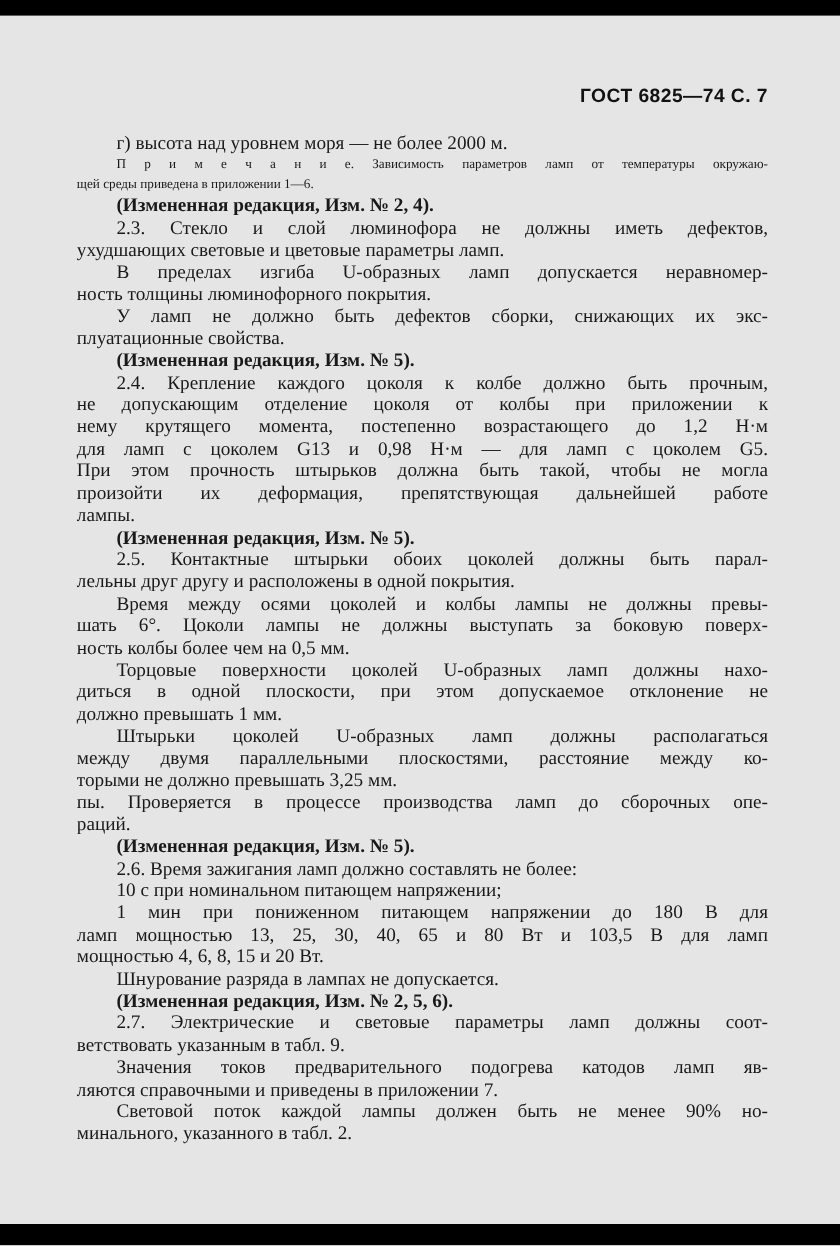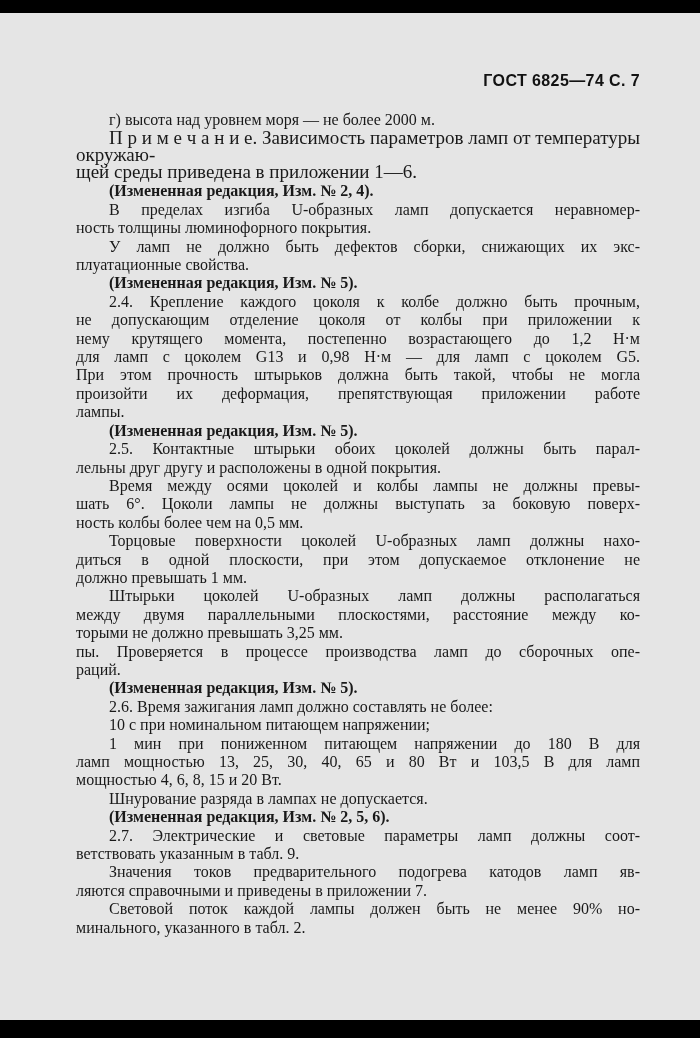--- a/index.html
+++ b/index.html
@@ -35,29 +35,28 @@
     font-weight: 700;
     font-size: 16px;
     line-height: 18px;
     text-align: right;
     letter-spacing: 0.4px;
     color: #121212;
   }
   .paras {
     margin-top: 21px;
     font-family: "Liberation Serif", serif;
-    margin-left: 12px;
   }
   .para {
     font-size: 16px;
     line-height: 18.4px;
     margin: 0;
   }
   .para.note {
-    font-size: 19px;
+    font-size: 11px;
     line-height: 17px;
   }
   .para.bold {
     font-weight: 700;
   }
   .line {
     min-height: 1em;
   }
   .line.indent {
     text-indent: 33px;
@@ -81,37 +80,41 @@
           <div class="line indent">г) высота над уровнем моря — не более 2000 м.</div>
         </div>
         <div class="para note">
           <div class="line indent j">П р и м е ч а н и е. Зависимость параметров ламп от температуры окружаю-</div>
           <div class="line">щей среды приведена в приложении 1—6.</div>
         </div>
         <div class="para bold">
           <div class="line indent">(Измененная редакция, Изм. № 2, 4).</div>
         </div>
         <div class="para body">
+          <div class="line indent j">2.3. Стекло и слой люминофора не должны иметь дефектов,</div>
+          <div class="line">ухудшающих световые и цветовые параметры ламп.</div>
+        </div>
+        <div class="para body">
           <div class="line indent j">В пределах изгиба U-образных ламп допускается неравномер-</div>
           <div class="line">ность толщины люминофорного покрытия.</div>
         </div>
         <div class="para body">
           <div class="line indent j">У ламп не должно быть дефектов сборки, снижающих их экс-</div>
           <div class="line">плуатационные свойства.</div>
         </div>
         <div class="para bold">
           <div class="line indent">(Измененная редакция, Изм. № 5).</div>
         </div>
         <div class="para body">
           <div class="line indent j">2.4. Крепление каждого цоколя к колбе должно быть прочным,</div>
           <div class="line j">не допускающим отделение цоколя от колбы при приложении к</div>
           <div class="line j">нему крутящего момента, постепенно возрастающего до 1,2 Н·м</div>
           <div class="line j">для ламп с цоколем G13 и 0,98 Н·м — для ламп с цоколем G5.</div>
           <div class="line j">При этом прочность штырьков должна быть такой, чтобы не могла</div>
-          <div class="line j">произойти их деформация, препятствующая приложении работе</div>
+          <div class="line j">произойти их деформация, препятствующая дальнейшей работе</div>
           <div class="line">лампы.</div>
         </div>
         <div class="para bold">
           <div class="line indent">(Измененная редакция, Изм. № 5).</div>
         </div>
         <div class="para body">
           <div class="line indent j">2.5. Контактные штырьки обоих цоколей должны быть парал-</div>
           <div class="line">лельны друг другу и расположены в одной покрытия.</div>
         </div>
         <div class="para body">

